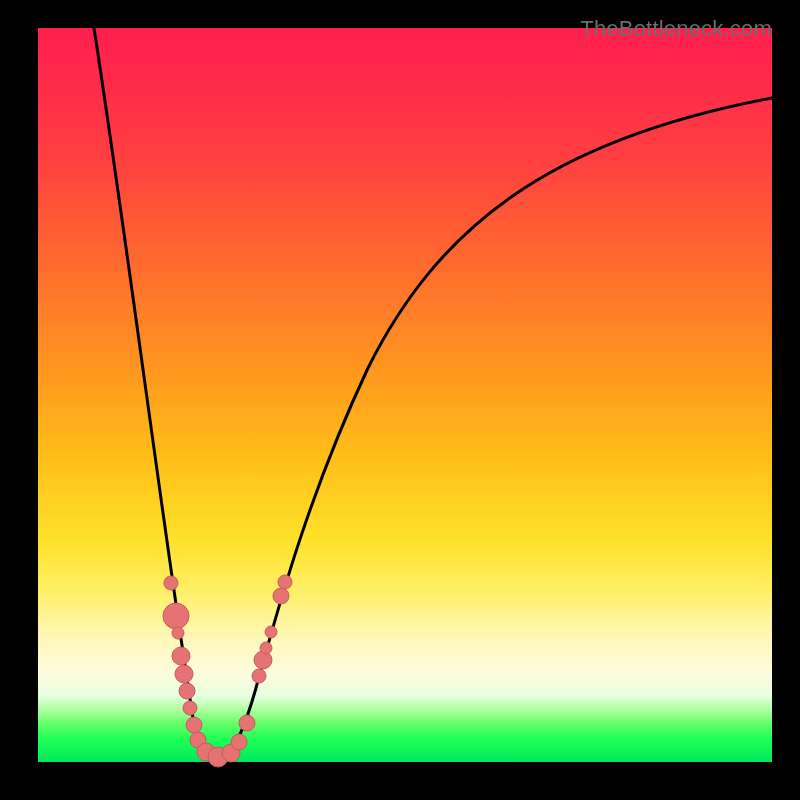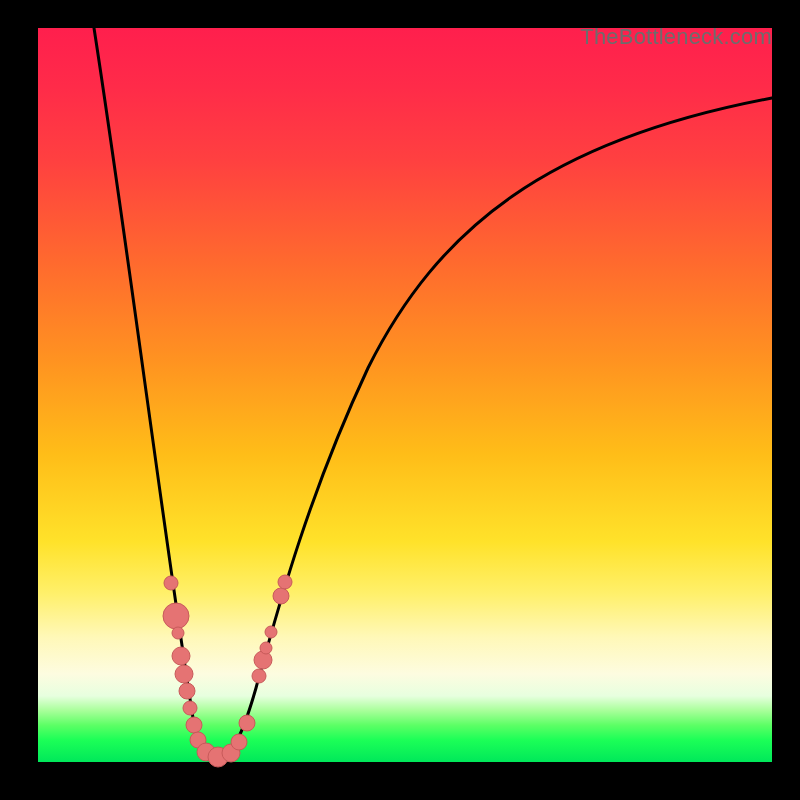--- a/index.html
+++ b/index.html
@@ -40,21 +40,21 @@
       #fdfce0 88%,
       #e7ffdf 91%,
       #a8ff9a 93%,
       #5cff65 95%,
       #1cff57 97%,
       #00e85a 100%
     );
   }
   .attribution {
     position: absolute;
-    top: 24px;
+    top: 16px;
     right: 28px;
     color: #6d6d6d;
     font-size: 22px;
     font-weight: 500;
     letter-spacing: 0.2px;
   }
   svg.curve {
     position: absolute;
     left: 38px;
     top: 28px;

